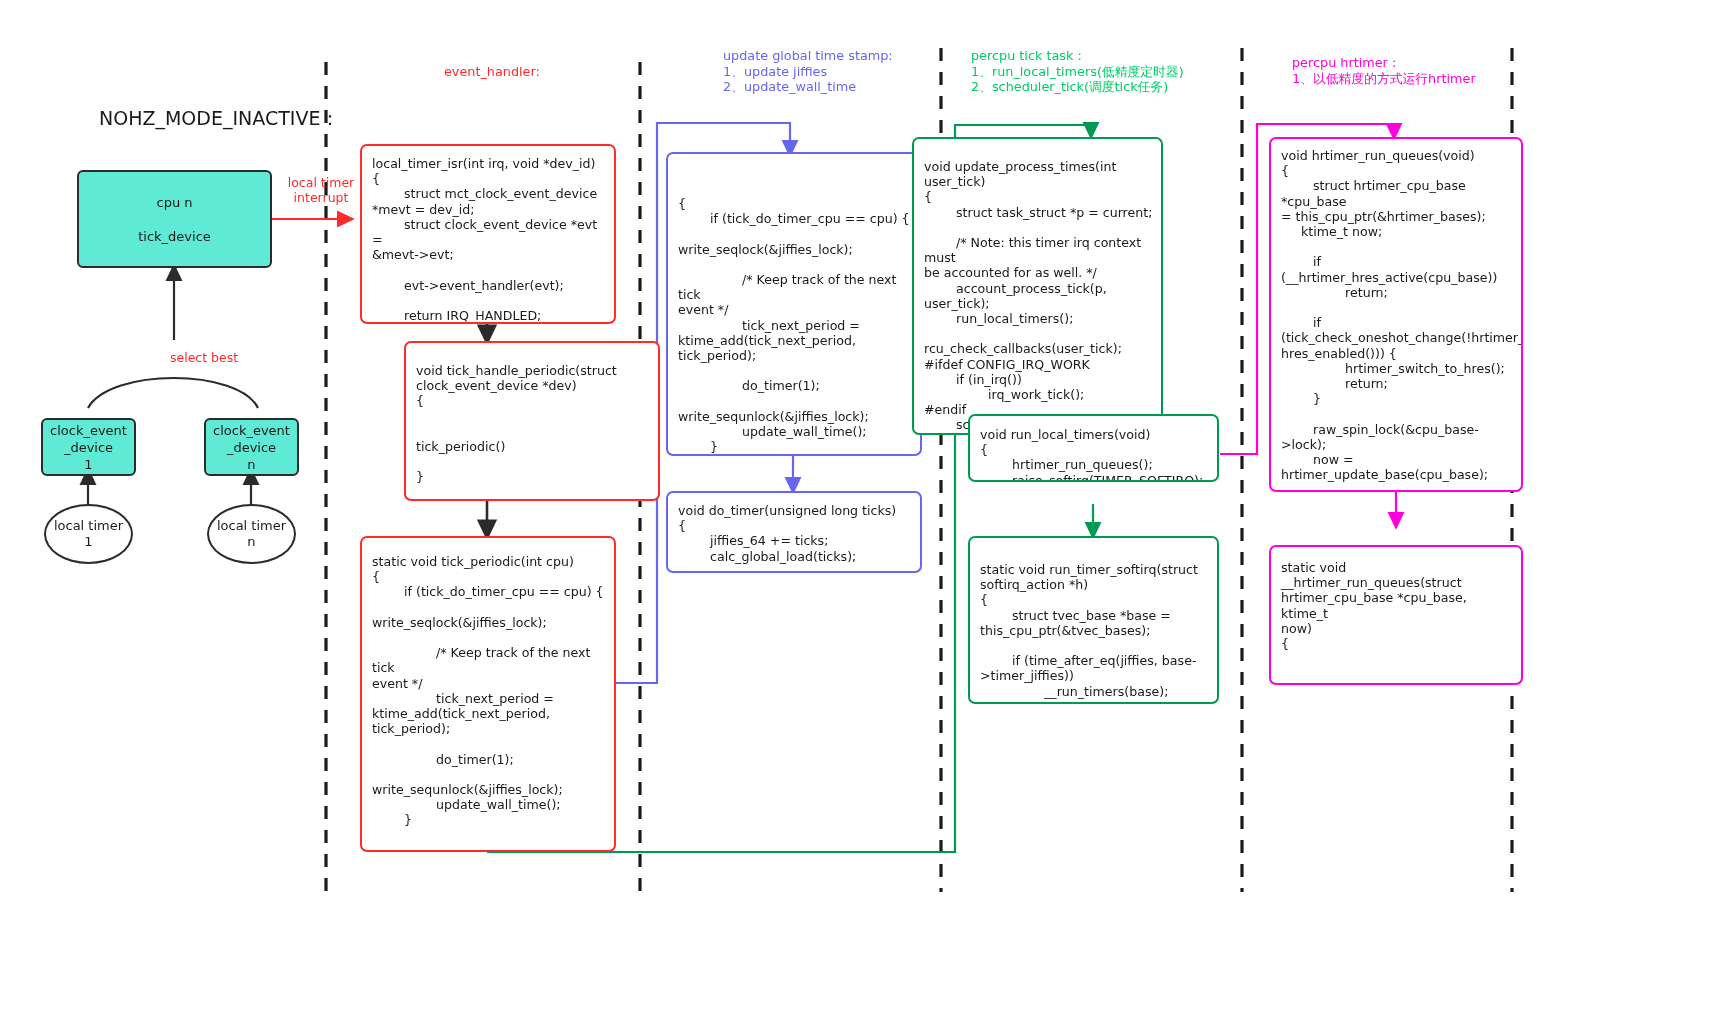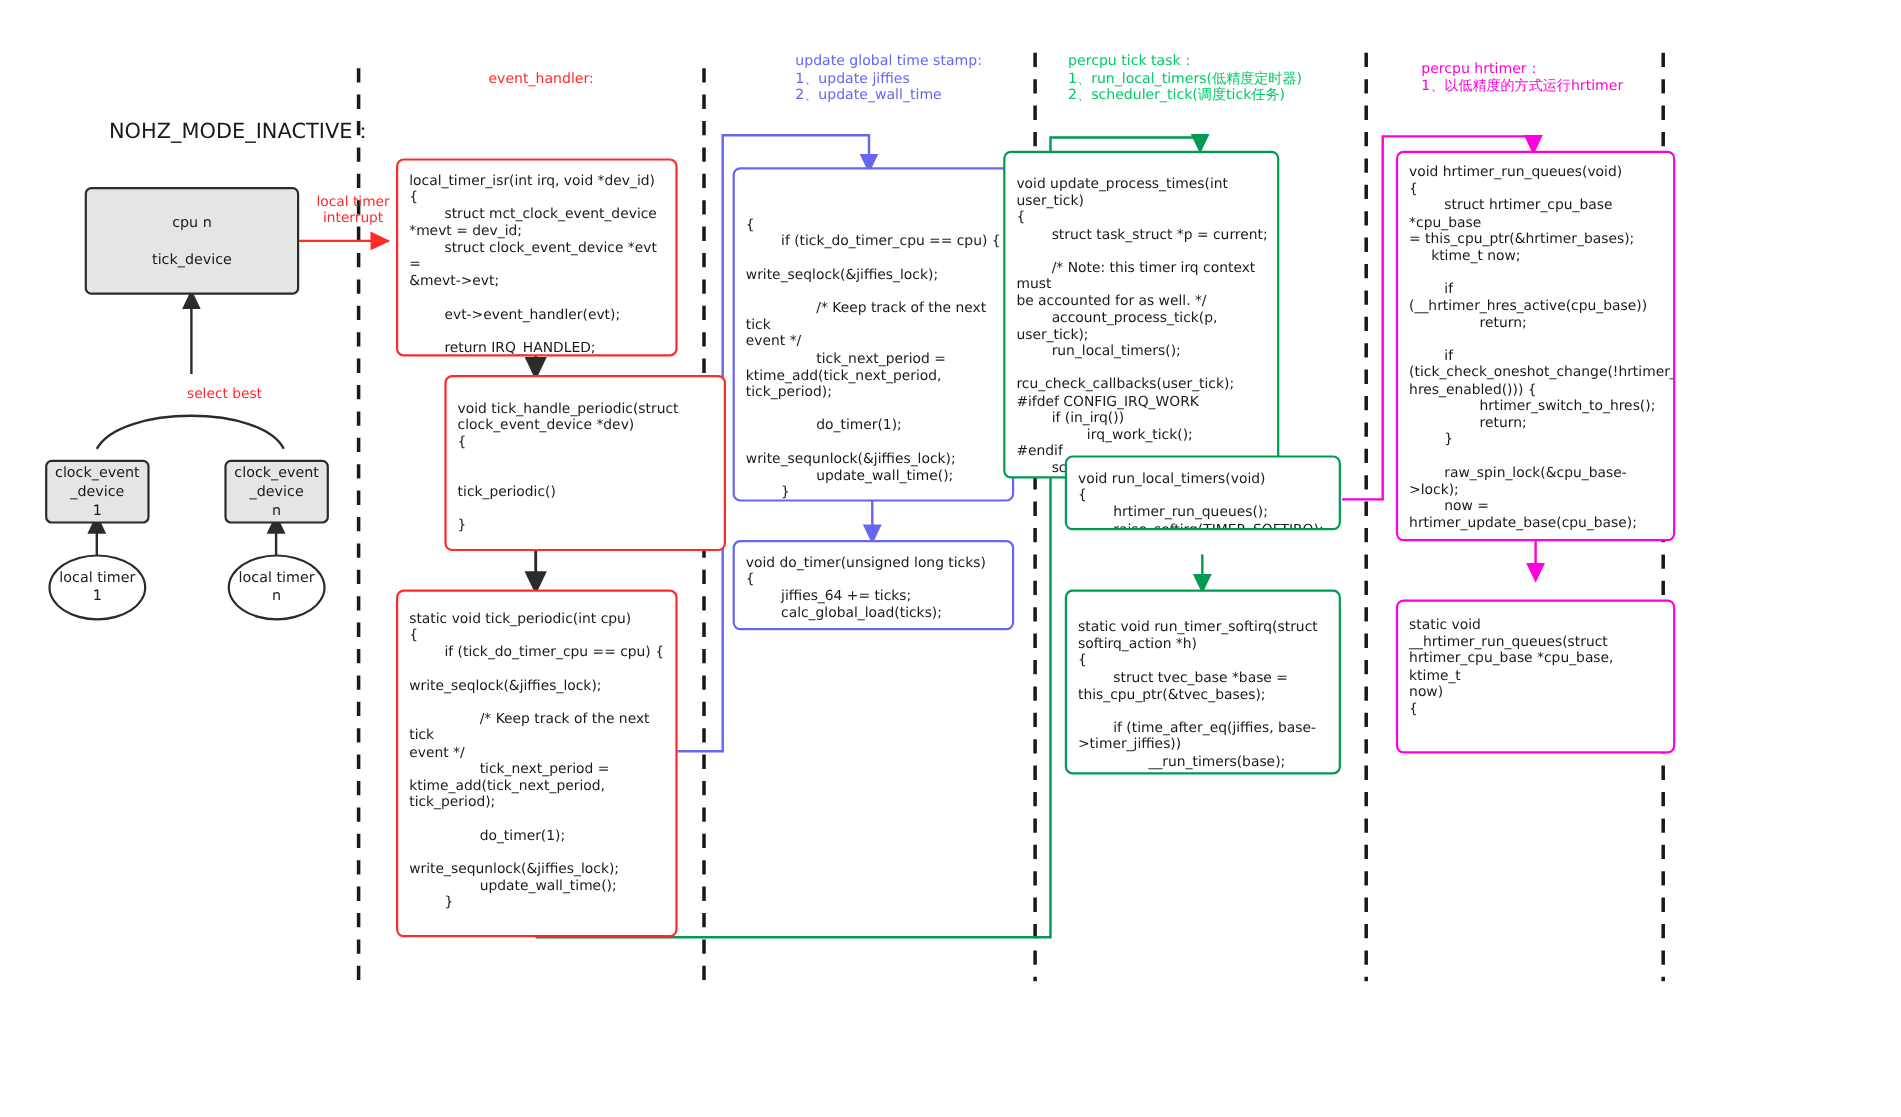--- a/index.html
+++ b/index.html
@@ -70,21 +70,21 @@
     line-height: 15px;
     color: #ff2a2a;
     white-space: pre;
     text-align: center;
   }
   .nodebox {
     position: absolute;
     box-sizing: border-box;
     border: 2px solid #2b2b2b;
     border-radius: 6px;
-    background: #e5e5e5;
+    background: #5eead4;
     display: flex;
     flex-direction: column;
     align-items: center;
     justify-content: center;
     font-size: 13px;
     color: #1a1a1a;
     line-height: 17px;
     text-align: center;
   }
   .ellipse {

